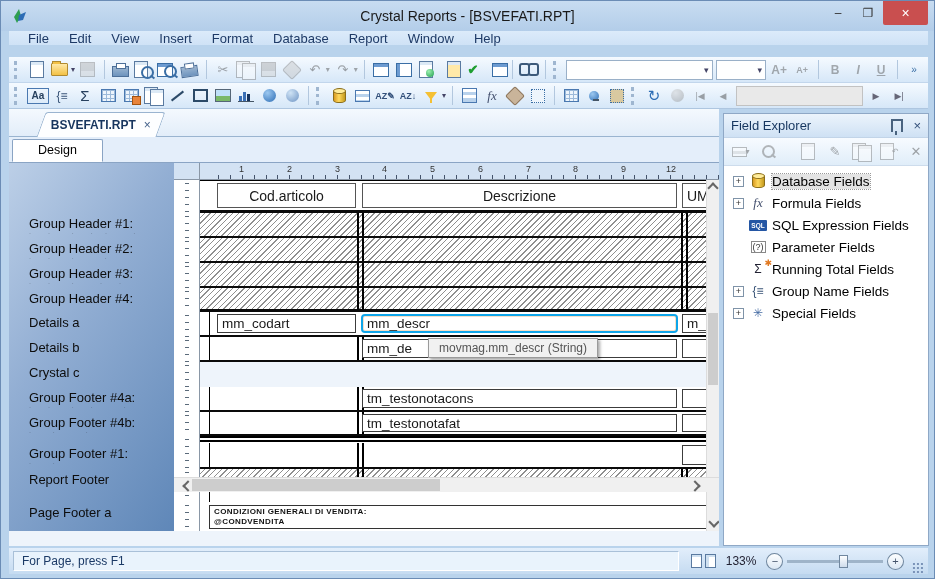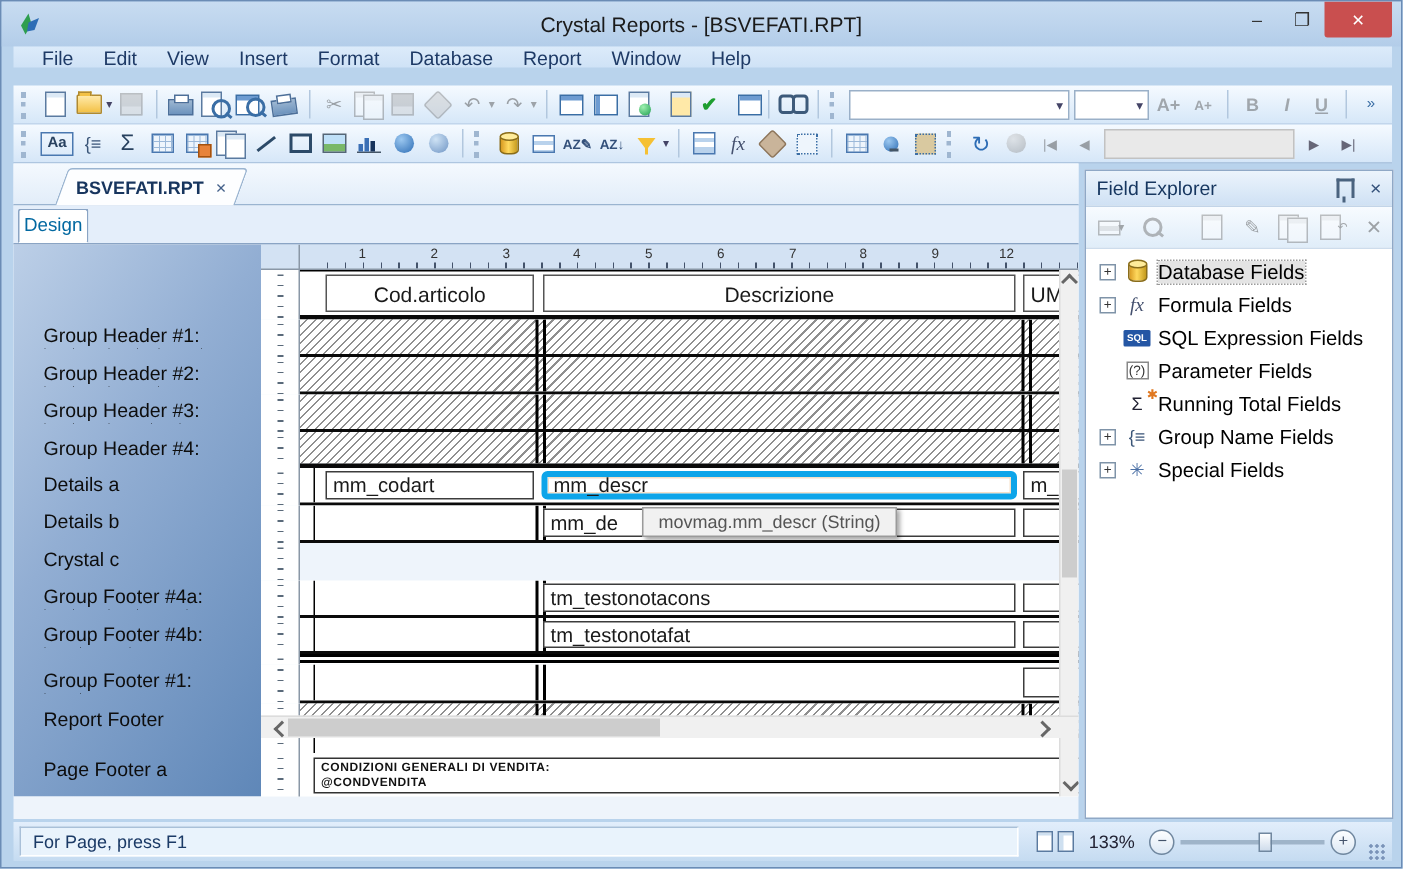--- a/index.html
+++ b/index.html
@@ -67,22 +67,22 @@
   .sm{font-size:9px;}
   
   .docarea{position:absolute;left:8px;top:108px;width:710px;height:437px;background:#eef4fb;}
   .tabbar{height:27px;background:linear-gradient(#f4f9fe,#e2edf9);border-bottom:1px solid #9ab4d0;position:relative;}
   .doctab{position:absolute;left:32px;top:3px;height:24px;width:118px;background:#fdfeff;
      border:1px solid #9ab4d0;border-bottom:none;transform:skewX(-20deg);border-radius:3px 3px 0 0;}
   .doctab-inner{transform:skewX(20deg);display:flex;align-items:center;justify-content:center;height:100%;gap:8px;
      font-size:12px;font-weight:bold;color:#17355e;}
   .tabclose{color:#44618a;font-size:12px;font-weight:normal;}
   .viewrow{height:25px;background:#e4eefa;border-bottom:1px solid #8aa4c4;position:relative;}
-  .designtab{position:absolute;left:3px;top:2px;padding:3px 3px 4px;background:#fff;border:1px solid #8aa4c4;
-     border-bottom:1px solid #fff;border-radius:2px 2px 0 0;font-size:12.5px;color:#0369a1;}
+  .designtab{position:absolute;left:3px;top:2px;padding:3px 25px 4px;background:#fff;border:1px solid #8aa4c4;
+     border-bottom:1px solid #fff;border-radius:2px 2px 0 0;font-size:12.5px;color:#000000;}
   
   .workspace{position:relative;height:368px;overflow:hidden;}
   .panelbg{position:absolute;left:0;top:0;bottom:0;width:165px;
      background:linear-gradient(125deg,#bccfe7 0%,#92aed3 40%,#5f87b8 100%);}
   .brow{display:flex;position:relative;}
   .blabel{width:165px;box-sizing:border-box;padding:3px 0 0 20px;font-size:13px;color:#0d0d0d;position:relative;z-index:1;}
   .blabel .sub{display:block;font-size:6px;letter-spacing:3px;opacity:.6;white-space:pre;margin-top:-1px;}
   .bruler{width:26px;box-sizing:border-box;background-color:#fff;border-right:1px solid #8a97a6;
      background-image:repeating-linear-gradient(180deg,#5a6a7a 0 1px,transparent 1px 7px);
      background-size:4px 100%;background-position:11px 3px;background-repeat:no-repeat;}
@@ -93,21 +93,21 @@
   .hrulerc{flex:1;position:relative;background:#d3e2f3;border-bottom:1px solid #8a97a6;overflow:hidden;
      background-image:repeating-linear-gradient(90deg,#44536b 0 1px,transparent 1px 11.9px);
      background-size:100% 4px;background-position:18px bottom;background-repeat:no-repeat;}
   .hrulerc span{position:absolute;top:1px;font-size:9px;color:#333;}
   .hruler-corner{width:26px;background:#d3e2f3;border-right:1px solid #8a97a6;border-bottom:1px solid #8a97a6;box-sizing:border-box;}
   .vl{position:absolute;top:0;bottom:0;border-left:1px solid #000;}
   .vld{position:absolute;top:0;bottom:0;width:3px;border-left:2px solid #000;border-right:2px solid #000;box-sizing:content-box;}
   .fbox{position:absolute;top:2px;bottom:2px;border:1px solid #3c3c3c;background:#fff;display:flex;align-items:center;
      padding:0 4px;font-size:13.5px;color:#1a1a1a;box-sizing:border-box;white-space:nowrap;}
   .fbox.hdr{border-color:#555;justify-content:center;font-size:14px;}
-  .fbox.sel{border:4px solid #0ea5e9;border-radius:4px;box-shadow:inset 0 0 0 1px #f6e0c8;}
+  .fbox.sel{border:2px solid #0ea5e9;border-radius:4px;box-shadow:inset 0 0 0 1px #f6e0c8;}
   .dblline{flex:1;height:100%;background:repeating-linear-gradient(180deg,#000 0 2px,#fff 2px 4px);}
   .tooltip{position:absolute;left:228px;top:1px;background:#f1f1f1;border:1px solid #9a9a9a;
      box-shadow:2px 2px 3px rgba(0,0,0,.35);font-size:12px;color:#555;padding:2px 10px;white-space:nowrap;z-index:6;}
   .pfbox{position:absolute;left:9px;right:-12px;top:3px;bottom:3px;border:1px solid #333;padding:1px 0 0 4px;box-sizing:border-box;}
   .pfbox div{font-size:8px;font-weight:bold;letter-spacing:.4px;color:#111;line-height:10px;white-space:nowrap;}
   
   .vscroll{position:absolute;right:0;top:17px;bottom:0;width:13px;background:#f0f0f0;border-left:1px solid #dcdcdc;box-sizing:border-box;}
   .vthumb{position:absolute;left:1px;right:1px;top:133px;height:72px;background:#cdcdcd;}
   .chev{width:6px;height:6px;border-left:2px solid #666;border-top:2px solid #666;display:block;margin:auto;}
   .chev.up{transform:rotate(45deg);margin-top:4px;}

